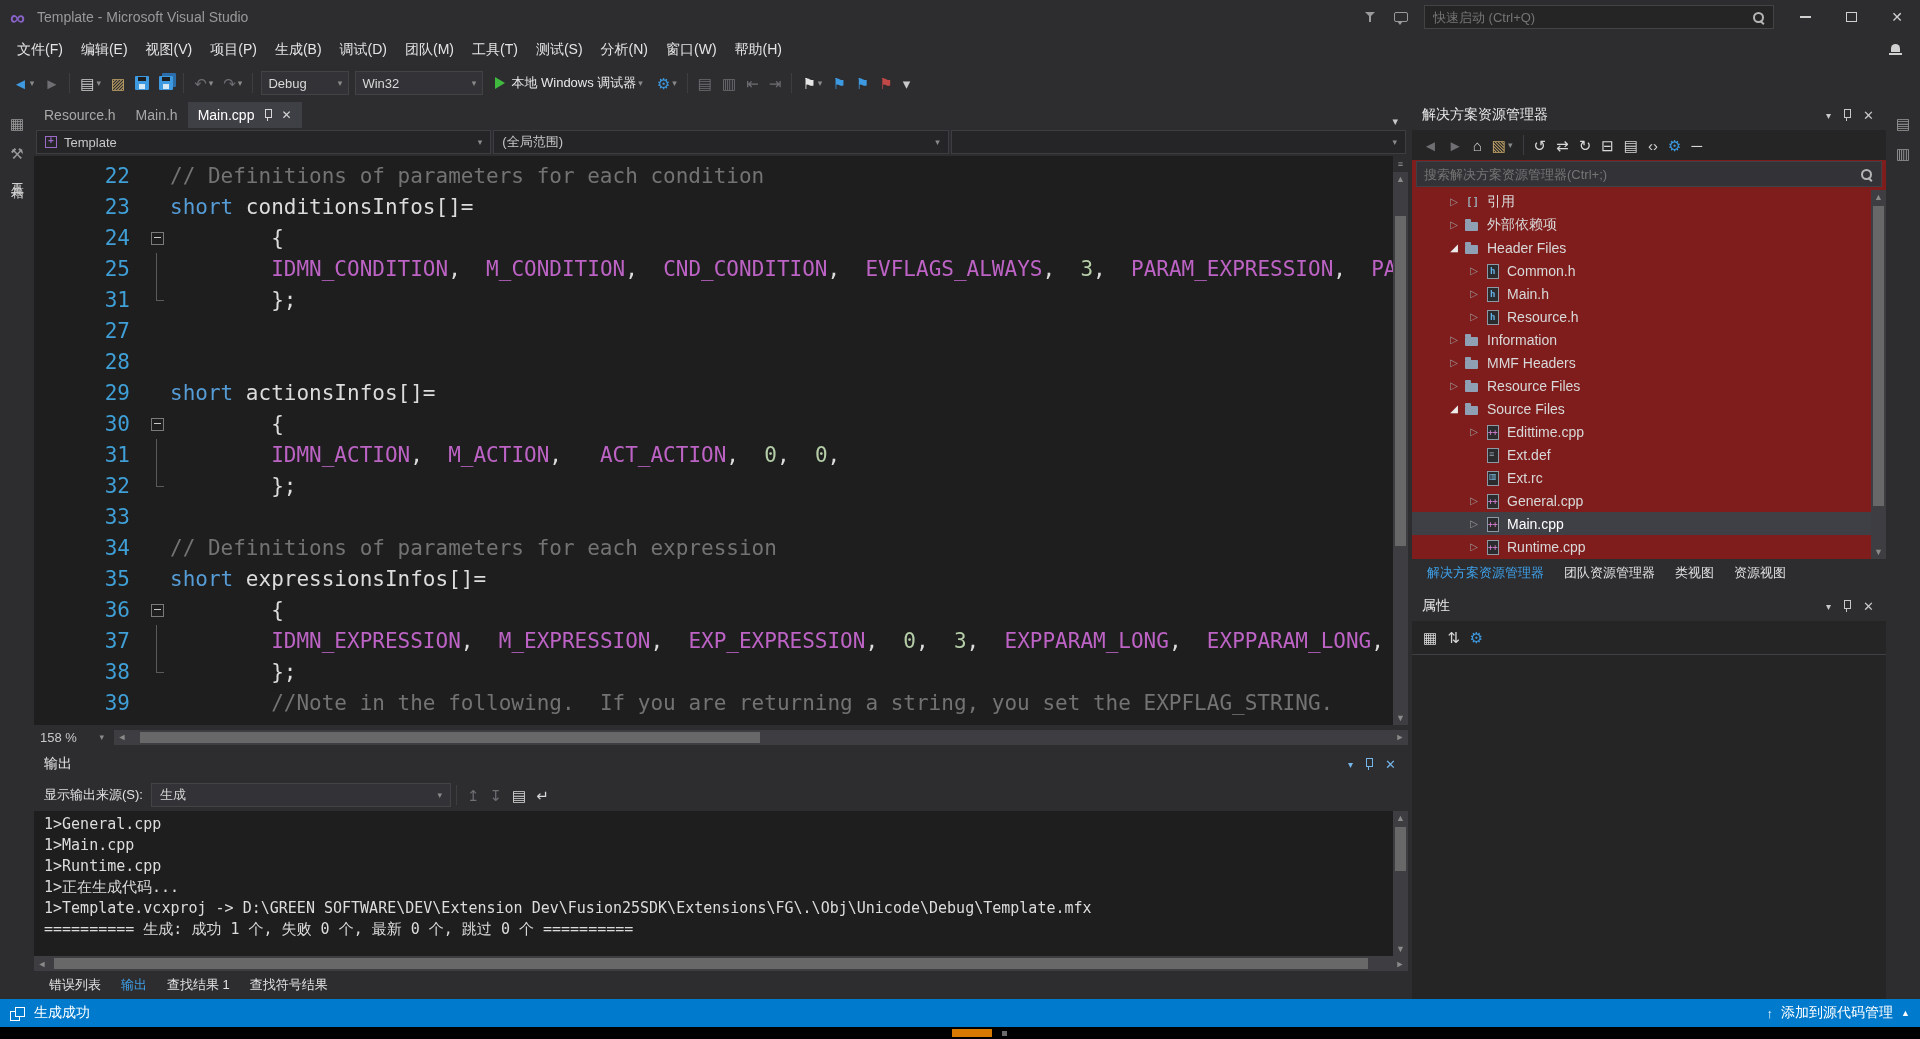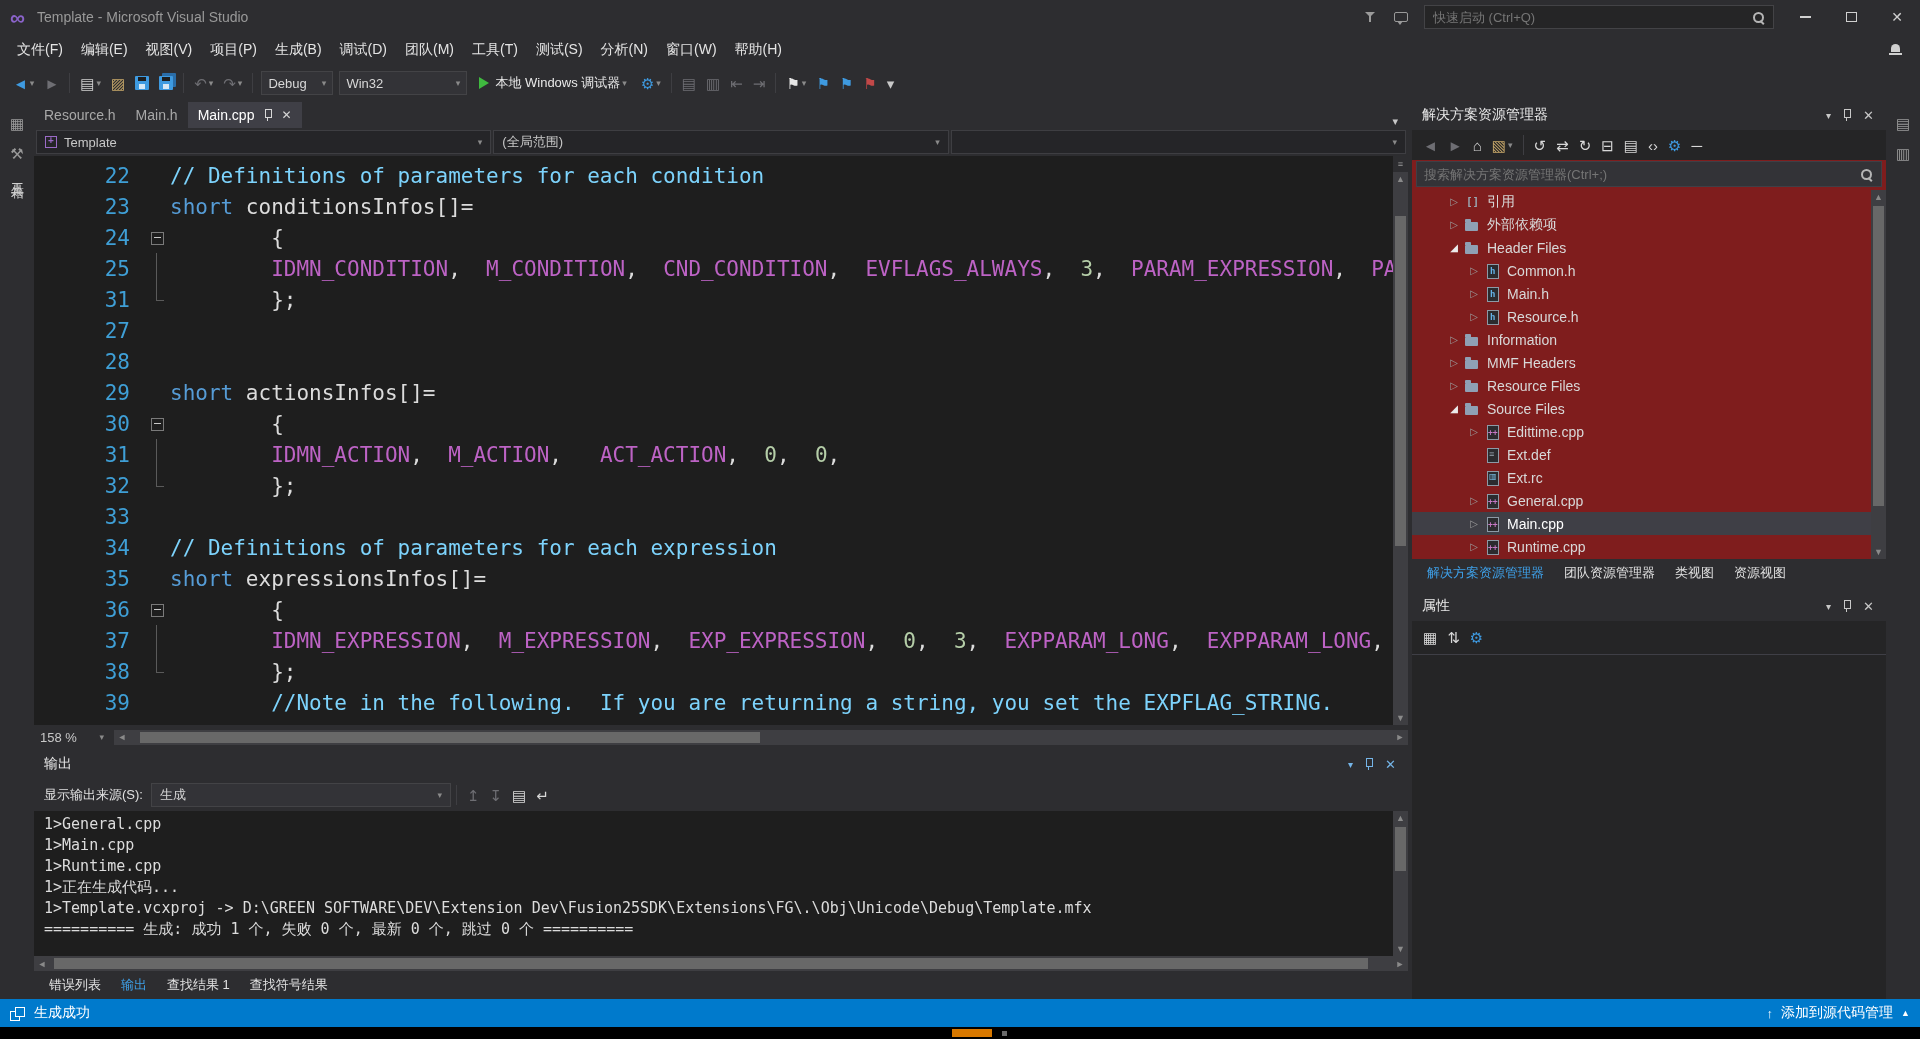--- a/index.html
+++ b/index.html
@@ -82,21 +82,21 @@
   .code-lines{flex:1;overflow:hidden;padding-top:4px;font-family:"DejaVu Sans Mono",monospace;font-size:21px;}
   .code-line{display:flex;height:31px;align-items:center;}
   .ln{width:112px;flex:none;text-align:right;color:#3f9fd6;padding-right:16px;}
   .fold{width:24px;flex:none;height:31px;position:relative;}
   .fold-box::before{content:'';position:absolute;left:5px;top:10px;width:11px;height:11px;border:1px solid #7a7a7a;background:#1e1e1e;}
   .fold-box::after{content:'';position:absolute;left:8px;top:15px;width:7px;height:1px;background:#c8c8c8;}
   .fold-guide::before{content:'';position:absolute;left:10px;top:0;bottom:0;width:1px;background:#5a5a5a;}
   .fold-end::before{content:'';position:absolute;left:10px;top:0;height:17px;width:1px;background:#5a5a5a;}
   .fold-end::after{content:'';position:absolute;left:10px;top:16px;width:8px;height:1px;background:#5a5a5a;}
   .ct{flex:1;white-space:pre;overflow:hidden;color:#dcdcdc;}
-  .tk-c{color:#7dd3fc;} .tk-k{color:#569CD6;} .tk-m{color:#BD63C5;} .tk-n{color:#B5CEA8;} .tk-p{color:#DCDCDC;}
+  .tk-c{color:#737373;} .tk-k{color:#569CD6;} .tk-m{color:#BD63C5;} .tk-n{color:#B5CEA8;} .tk-p{color:#DCDCDC;}
 
   
   .v-scroll{width:15px;flex:none;background:#3e3e42;display:flex;flex-direction:column;align-items:center;position:relative;}
   .split-handle{width:15px;height:16px;background:#2d2d30;color:#9a9a9a;font-size:9px;display:flex;align-items:center;justify-content:center;flex:none;}
   .sb-arrow{font-size:9px;color:#8a8a8a;height:14px;display:flex;align-items:center;justify-content:center;flex:none;width:100%;}
   .v-thumb{position:absolute;left:2px;right:2px;background:#686868;}
   .h-scroll{flex:1;background:#3e3e42;position:relative;display:flex;align-items:center;height:15px;}
   .h-thumb{position:absolute;top:2px;bottom:2px;background:#686868;}
 
   
@@ -244,21 +244,21 @@
         <div class="tb-btn">
           <span class="tb-glyph" style="color: rgb(110, 110, 115);">↶</span>
           <span class="tb-caret">▾</span>
         </div>
         <div class="tb-btn">
           <span class="tb-glyph" style="color: rgb(110, 110, 115);">↷</span>
           <span class="tb-caret">▾</span>
         </div>
         <div class="tb-sep"></div>
       </div>
-    <div class="tb-select" style="width:72px">
+    <div class="tb-select" style="width:88px">
       <span class="lbl">Debug</span>
       <span class="tb-caret">▾</span>
     </div>
     <div class="tb-select" style="width:128px">
       <span class="lbl">Win32</span>
       <span class="tb-caret">▾</span>
     </div>
     <div class="run-btn">
       <span class="play"></span>
       <span>本地 Windows 调试器</span>

